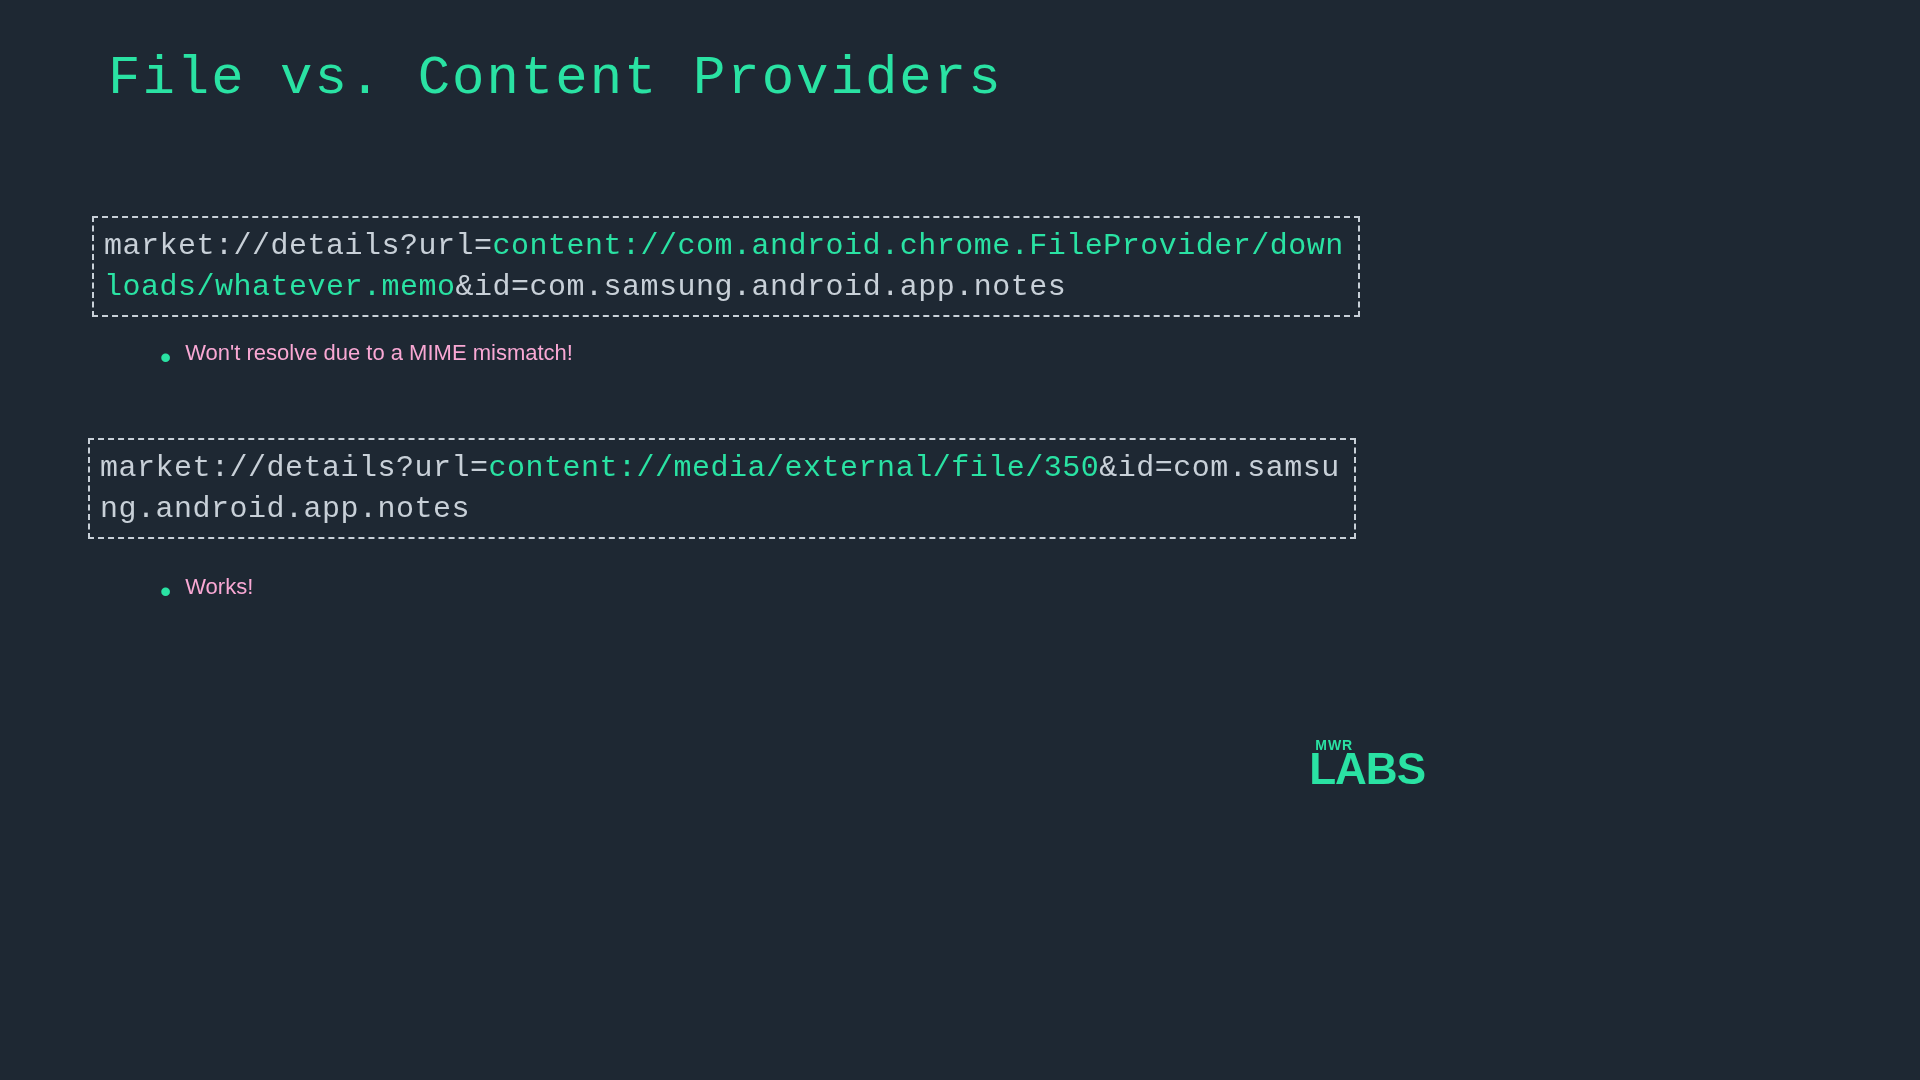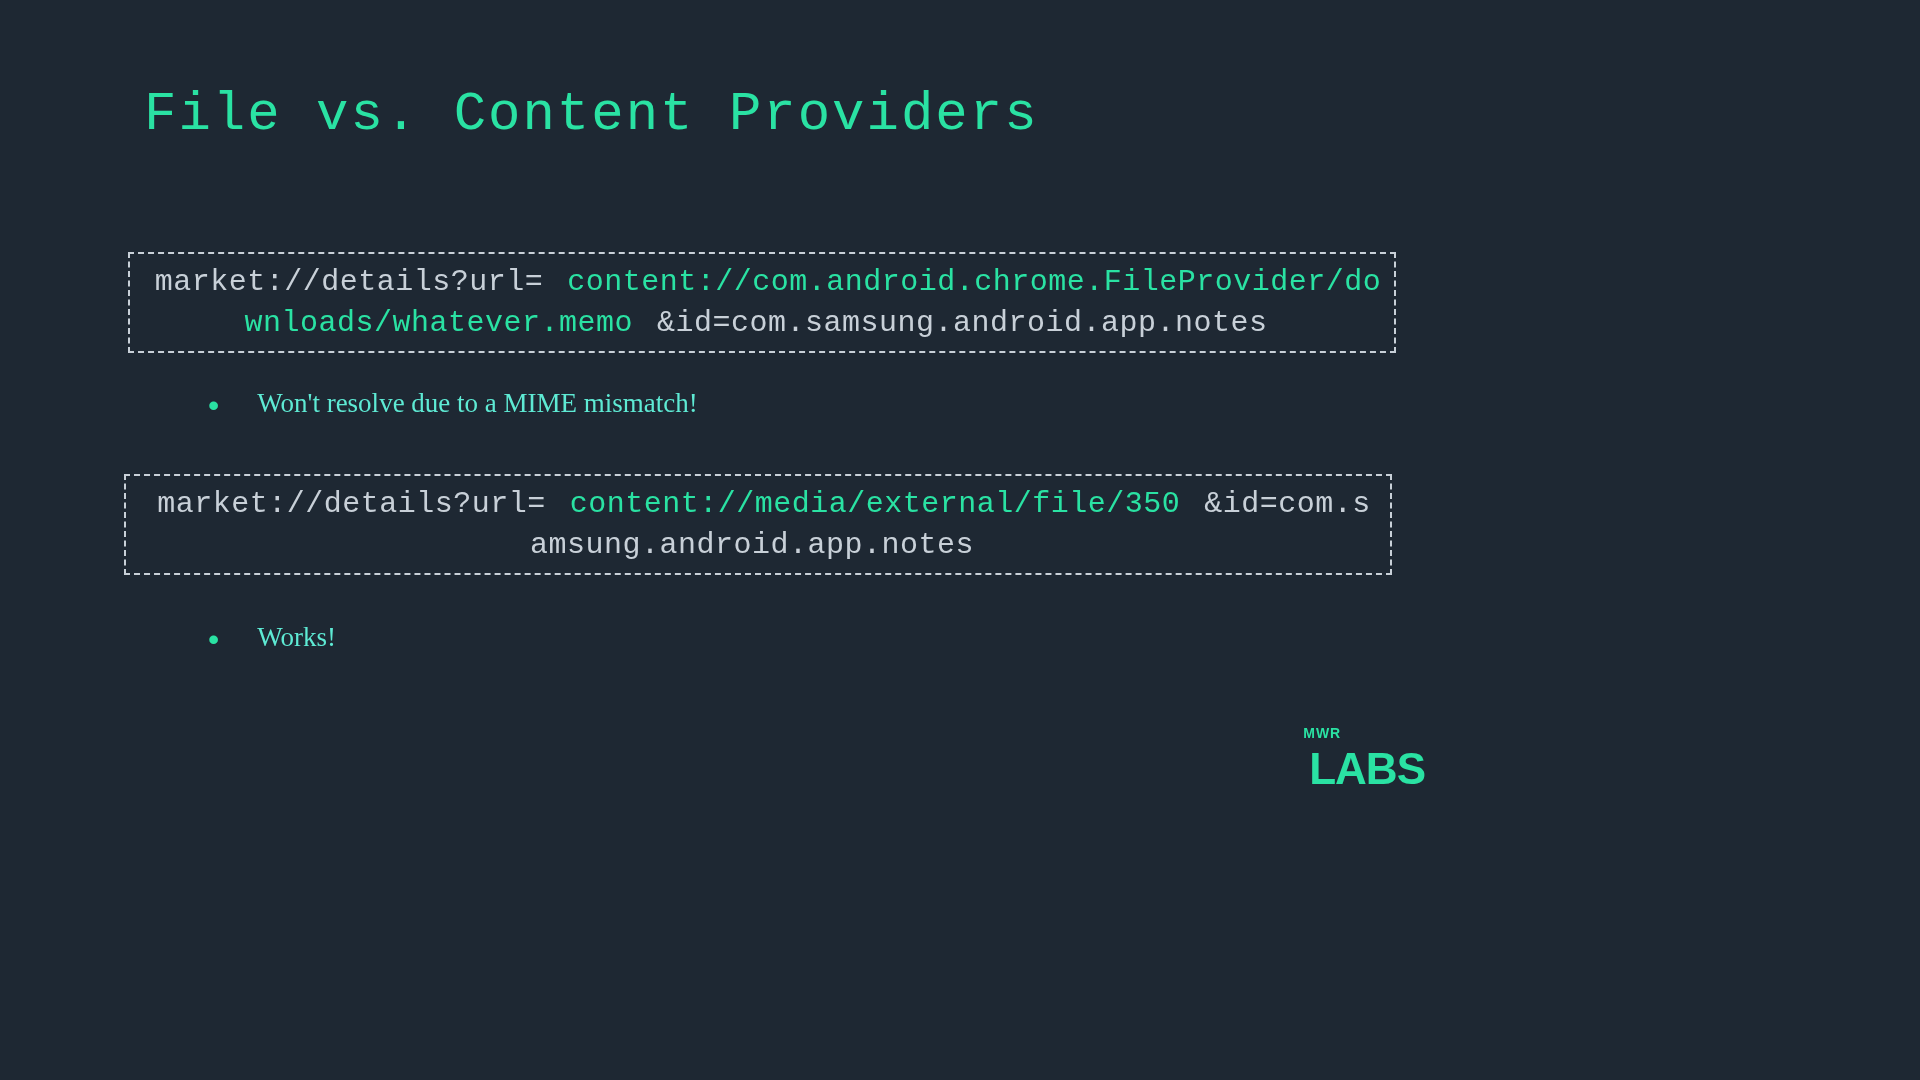--- a/index.html
+++ b/index.html
@@ -1,19 +1,18 @@
 <!DOCTYPE html>
 <html><head>
   <meta charset="utf-8">
   <style>
     * {
-      margin: 12px;
+      margin: 0;
       padding: 0;
       box-sizing: border-box;
-      text-align: center;
     }
 
     body {
       width: 1456px;
       height: 819px;
       background-color: #1e2833;
       position: relative;
       overflow: hidden;
       font-family: 'Segoe UI', Tahoma, Geneva, Verdana, sans-serif;
     }
@@ -74,23 +73,23 @@
       left: 160px;
     }
 
     .bullet-dot {
       color: #2ae2a3;
       font-size: 32px;
       line-height: 1.1;
     }
 
     .bullet-text {
-      color: #5eead4;
-      font-size: 27px;
-      font-family: Liberation Serif, serif;
+      color: #f9a8d4;
+      font-size: 22px;
+      font-family: Liberation Sans, sans-serif;
     }
 
     .logo {
       position: absolute;
       bottom: 28px;
       right: 31px;
       display: flex;
       flex-direction: column;
       align-items: flex-start;
     }

